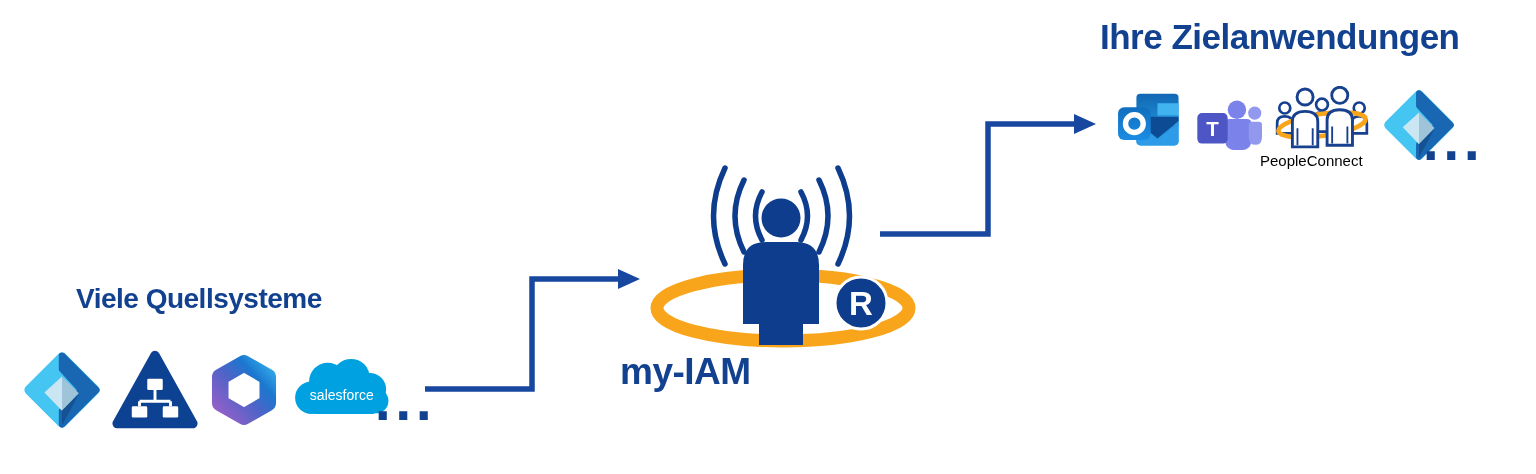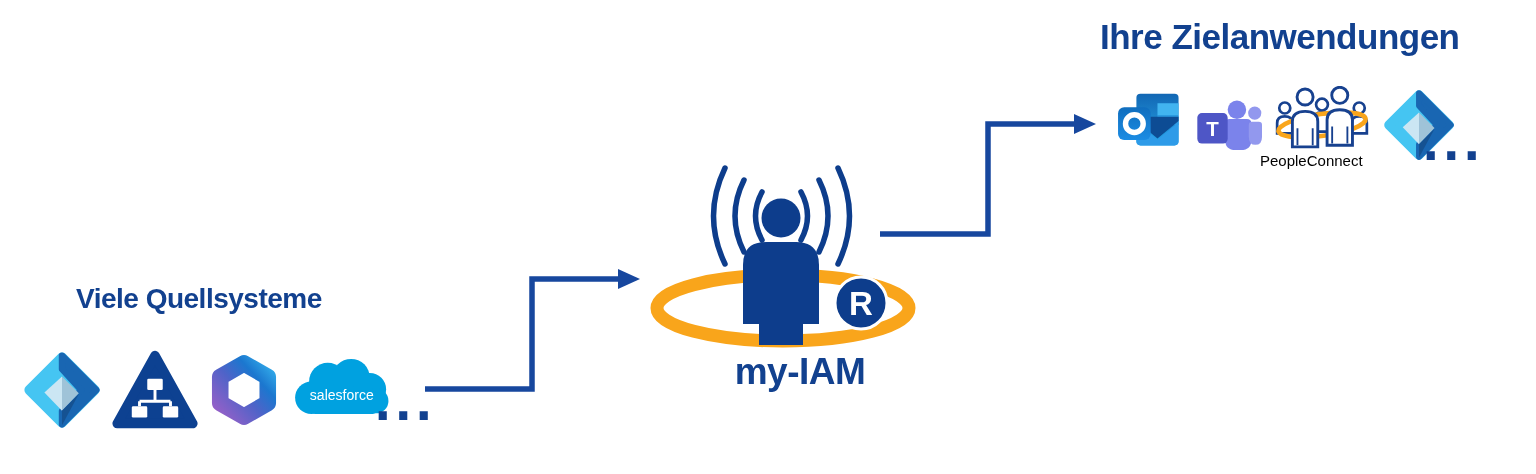--- a/index.html
+++ b/index.html
@@ -14,21 +14,21 @@
     position:absolute;
     color:#12418F;
     font-weight:bold;
     letter-spacing:-0.5px;
     white-space:nowrap;
   }
   #left-title{left:28px;top:283px;font-size:28px;margin-left:48px;}
   #right-title{left:1088px;top:17px;font-size:35px;margin-left:12px;}
   #center-title{
     position:absolute;left:620px;top:350px;width:360px;
-    text-align:center;color:#12418F;font-weight:bold;
+    color:#12418F;font-weight:bold;
     font-size:37px;line-height:1.2;letter-spacing:-0.5px;
   }
   .icon-row{position:absolute;display:flex;align-items:center;}
   #left-icons{left:22px;top:350px;gap:10px;height:80px;}
   #right-icons{left:1116px;top:86px;gap:12px;height:78px;}
   .dots{
     position:absolute;
     color:#12418F;
     font-size:46px;font-weight:bold;
     letter-spacing:3px;line-height:1;

